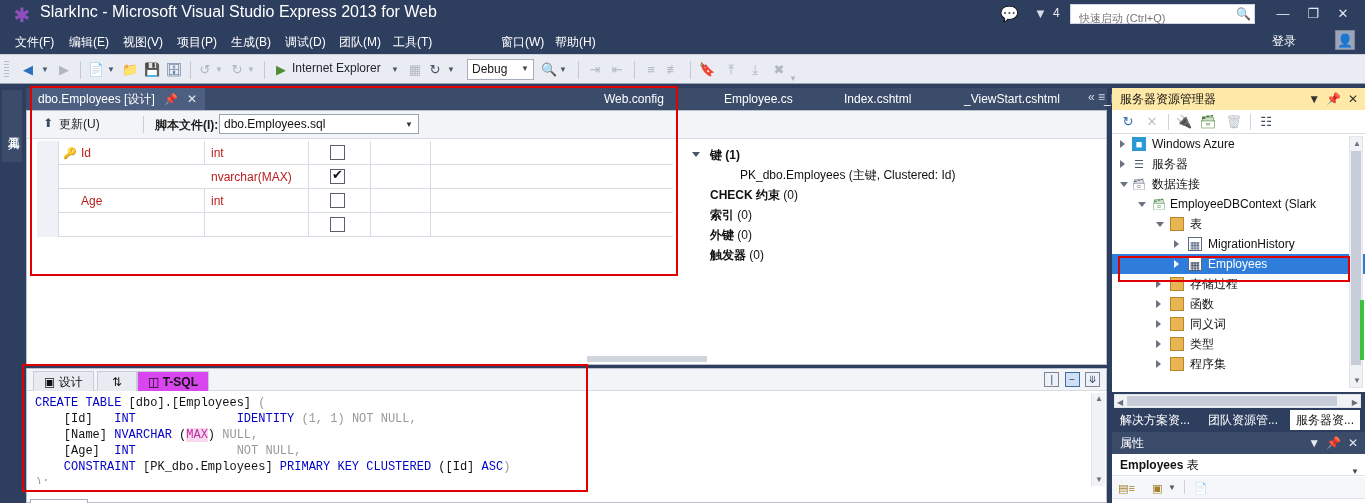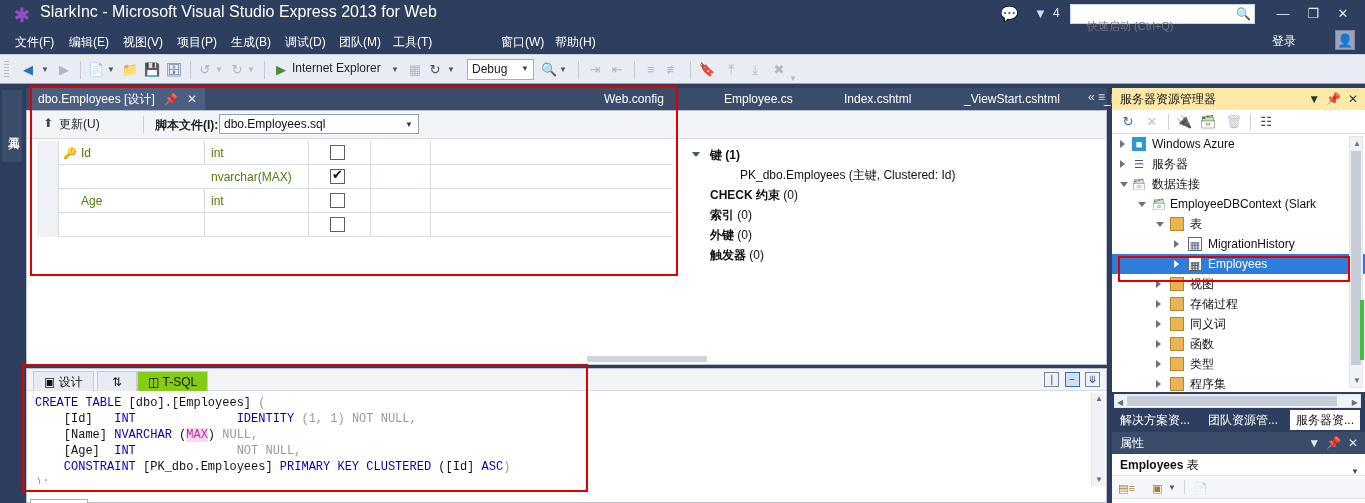--- a/index.html
+++ b/index.html
@@ -31,21 +31,21 @@
     text-align:center; cursor:default;
   }
   .notify-flag { left:1034px; top:5px; color:#d7dce8; font-size:13px; }
   .notify-count { position:absolute; left:1053px; top:6px; color:#e9edf5; font-size:12px; }
   .quicklaunch {
     position:absolute; left:1070px; top:4px; width:185px; height:20px;
     background:#ffffff; border:1px solid #cfd6e4;
   }
   .quicklaunch input {
     border:none; outline:none; width:160px; height:18px;
-    margin:12px; padding:0 4px; font-size:11px; color:#8a8a8a;
+    margin:4px; padding:0 4px; font-size:11px; color:#8a8a8a;
     font-family:"Liberation Sans", sans-serif; background:transparent;
   }
   .ql-search { position:absolute; right:3px; top:2px; color:#5a6070; font-size:12px; }
   .win-btn {
     position:absolute; top:5px; width:22px; height:18px; color:#e2e7f1;
     font-size:13px; line-height:18px; text-align:center;
   }
   .signin {
     position:absolute; left:1272px; top:33px; color:#ffffff; font-size:12px;
   }
@@ -116,21 +116,21 @@
     background:#ffffff; border:1px solid #9aa2b0; font-size:12px; color:#111;
   }
   .script-combo .txt { position:absolute; left:4px; top:2px; }
   .script-combo .arr { position:absolute; right:5px; top:5px; font-size:8px; color:#333; }
 
   
   .grid { position:absolute; left:10px; top:30px; width:636px; }
   .grid-row { position:relative; height:24px; border-bottom:1px solid #d6dbe4; }
   .grid-head { background:#eef1f6; border-bottom:1px solid #c6ccd7; }
   .cell { position:absolute; top:0; height:24px; line-height:24px;
-    font-size:12px; color:#4d7c0f; padding-left:6px; overflow:hidden; white-space:nowrap; }
+    font-size:12px; color:#b91c1c; padding-left:6px; overflow:hidden; white-space:nowrap; }
   .c-sel  { left:0;   width:22px; background:#eef1f6; border-right:1px solid #d6dbe4; }
   .c-name { left:22px; width:146px; border-right:1px solid #d6dbe4; }
   .c-type { left:168px; width:104px; border-right:1px solid #d6dbe4; }
   .c-null { left:272px; width:62px; border-right:1px solid #d6dbe4; }
   .c-def  { left:334px; width:60px; border-right:1px solid #d6dbe4; }
   .c-rest { left:394px; width:242px; }
   .grid-head .cell { background:#eef1f6; color:#1b1b1b; }
   .key-icon { position:absolute; left:26px; top:6px; font-size:11px; color:#8a7a2a; }
   .chk {
     position:absolute; left:293px; top:4px; width:15px; height:15px;
@@ -160,21 +160,21 @@
     position:absolute; left:26px; top:368px; width:1081px; height:135px;
     background:#ffffff; border:1px solid #b9c0cc;
   }
   .sqltabs { position:absolute; left:0; top:0; width:100%; height:22px;
     background:#f2f4f7; border-bottom:1px solid #d7dbe3; }
   .sqltab {
     position:absolute; top:2px; height:20px; line-height:20px;
     font-size:12px; color:#111; padding:0 10px;
     border:1px solid #c7ccd6; border-bottom:none; background:#e8ebf1;
   }
-  .sqltab.active { background:#84cc16; }
+  .sqltab.active { background:#d946ef;font-weight:bold; }
   .split-btns { position:absolute; right:6px; top:3px; }
   .split-btn {
     display:inline-block; width:15px; height:15px; margin-left:2px;
     border:1px solid #7b8597; background:#eef1f6; color:#27406d;
     font-size:10px; line-height:13px; text-align:center;
   }
   .split-btn.sel { background:#cfe0f5; border-color:#3a6ea5; }
   .code {
     position:absolute; left:8px; top:26px; right:16px; bottom:18px;
     font-family:"Liberation Mono","DejaVu Sans Mono",monospace;
@@ -534,36 +534,31 @@
         <span class="lb" style="left:96px;">MigrationHistory</span>
       </div>
       <div class="tnode sel">
         <span class="exp" style="left:62px;border-left-color:#ffffff;"></span>
         <span class="ic tableic" style="left:76px;background:#fff;color:#3a4a63;">▦</span>
         <span class="lb" style="left:96px;">Employees</span>
       </div>
       <div class="tnode">
         <span class="exp" style="left:44px;"></span>
         <span class="ic folder" style="left:58px;"></span>
-        <span class="lb" style="left:78px;">视图</span>
+        <span class="lb" style="left:78px;">存储过程</span>
       </div>
       <div class="tnode">
         <span class="exp" style="left:44px;"></span>
         <span class="ic folder" style="left:58px;"></span>
-        <span class="lb" style="left:78px;">存储过程</span>
+        <span class="lb" style="left:78px;">函数</span>
       </div>
       <div class="tnode">
         <span class="exp" style="left:44px;"></span>
         <span class="ic folder" style="left:58px;"></span>
         <span class="lb" style="left:78px;">同义词</span>
-      </div>
-      <div class="tnode">
-        <span class="exp" style="left:44px;"></span>
-        <span class="ic folder" style="left:58px;"></span>
-        <span class="lb" style="left:78px;">函数</span>
       </div>
       <div class="tnode">
         <span class="exp" style="left:44px;"></span>
         <span class="ic folder" style="left:58px;"></span>
         <span class="lb" style="left:78px;">类型</span>
       </div>
       <div class="tnode">
         <span class="exp" style="left:44px;"></span>
         <span class="ic folder" style="left:58px;"></span>
         <span class="lb" style="left:78px;">程序集</span>

